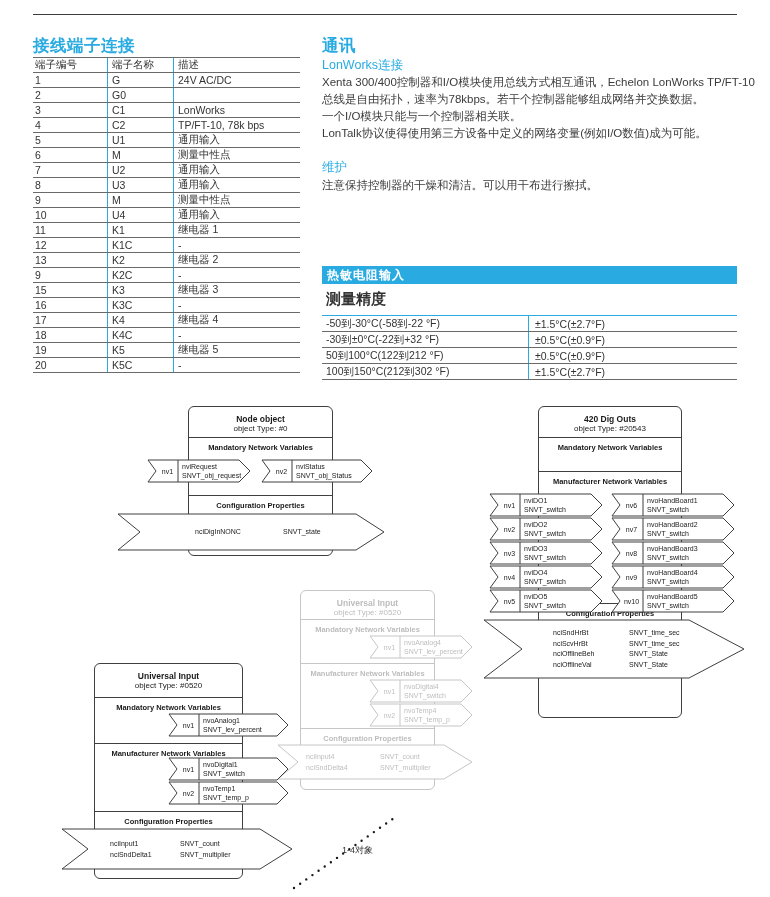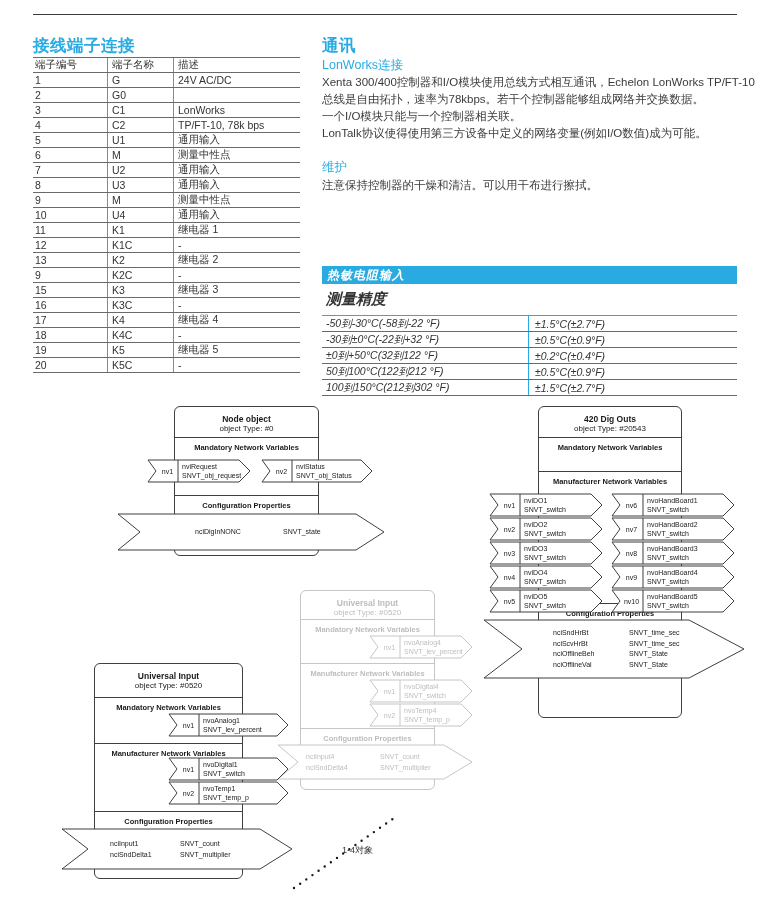--- a/index.html
+++ b/index.html
@@ -15,21 +15,21 @@
 
   
   .ttab { position:absolute; left:33px; top:57px; width:267px; border-top:1px solid #6a6a6a; }
   .trow { display:flex; height:15px; border-bottom:1px solid #6a6a6a; font-size:10.5px; color:#333;text-align:right; }
   .tc { display:flex; align-items:center; height:100%; overflow:hidden; white-space:nowrap; }
   .tc1 { width:74px; padding-left:2px; }
   .tc2 { width:66px; padding-left:4px; border-left:1px solid #29ABE2; }
   .tc3 { flex:1; padding-left:4px; border-left:1px solid #29ABE2; }
 
   
-  .htab { position:absolute; left:322px; top:266px; width:415px;font-style:italic; }
+  .htab { position:absolute; left:322px; top:266px; width:415px; }
   .tt-head { height:18px; background:#29ABE2; color:#fff; font-size:12px; font-weight:700; display:flex; align-items:center; padding-left:5px; letter-spacing:1px; }
   .tt-sub { height:32px; border-bottom:1px solid #29ABE2; font-size:15px; font-weight:600; color:#333; display:flex; align-items:center; padding-left:4px; }
   .tt-row { display:flex; height:16px; border-bottom:1px solid #6a6a6a; font-size:10.5px; color:#333; }
   .tt-c1 { width:206px; padding-left:4px; display:flex; align-items:center; height:100%; }
   .tt-c2 { flex:1; padding-left:6px; border-left:1px solid #29ABE2; display:flex; align-items:center; height:100%; }
 
   
   .lonbox { position:absolute; border:1px solid #3f3f3f; border-radius:6px; background:#fff; z-index:1; }
   .lb-title { position:absolute; top:7px; left:0; right:0; text-align:center; color:#1a1a1a; }
   .lb-name { font-size:8.5px; font-weight:700; }
@@ -193,34 +193,30 @@
     <div class="tt-sub">测量精度</div>
     <div class="tt-row">
         <div class="tt-c1">-50到-30°C(-58到-22 °F)</div>
         <div class="tt-c2">±1.5°C(±2.7°F)</div>
       </div>
     <div class="tt-row">
         <div class="tt-c1">-30到±0°C(-22到+32 °F)</div>
         <div class="tt-c2">±0.5°C(±0.9°F)</div>
       </div>
     <div class="tt-row">
-        <div class="tt-c1">±0到+50°C(32到122 °F)</div>
-        <div class="tt-c2">±0.2°C(±0.4°F)</div>
-      </div>
-    <div class="tt-row">
         <div class="tt-c1">50到100°C(122到212 °F)</div>
         <div class="tt-c2">±0.5°C(±0.9°F)</div>
       </div>
     <div class="tt-row">
         <div class="tt-c1">100到150°C(212到302 °F)</div>
         <div class="tt-c2">±1.5°C(±2.7°F)</div>
       </div>
   </div>
 
-  <div class="lonbox" style="left:174px; top:406px; width:145px; height:150px;">
+  <div class="lonbox" style="left:188px; top:406px; width:145px; height:150px;">
     <div class="lb-title">
       <div class="lb-name">Node object</div>
       <div class="lb-type">object Type: #0</div>
     </div>
     <div class="lb-hline" style="top:30px;"></div>
     <div class="lb-sec" style="top:36px;">Mandatory Network Variables</div>
     <div class="lb-hline" style="top:88px;"></div>
     <div class="lb-sec" style="top:94px;">Configuration Properties</div>
   </div>
   <div class="nvarrow" style="left:148px; top:460px; width:102px;">

